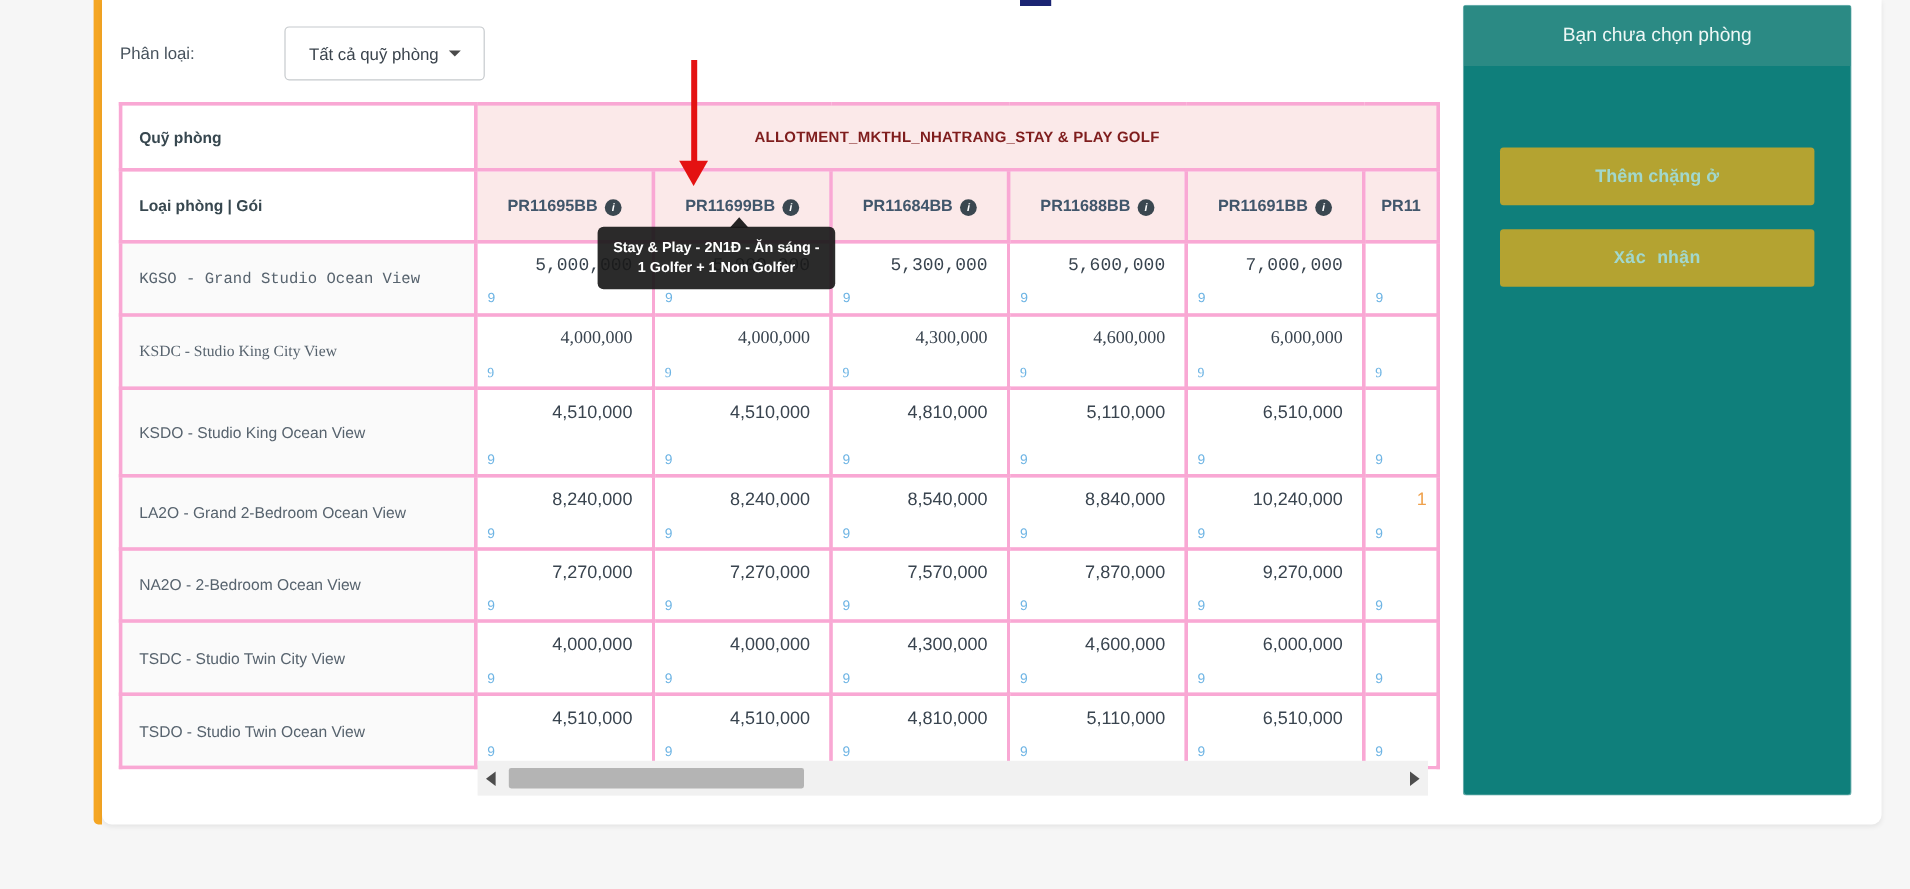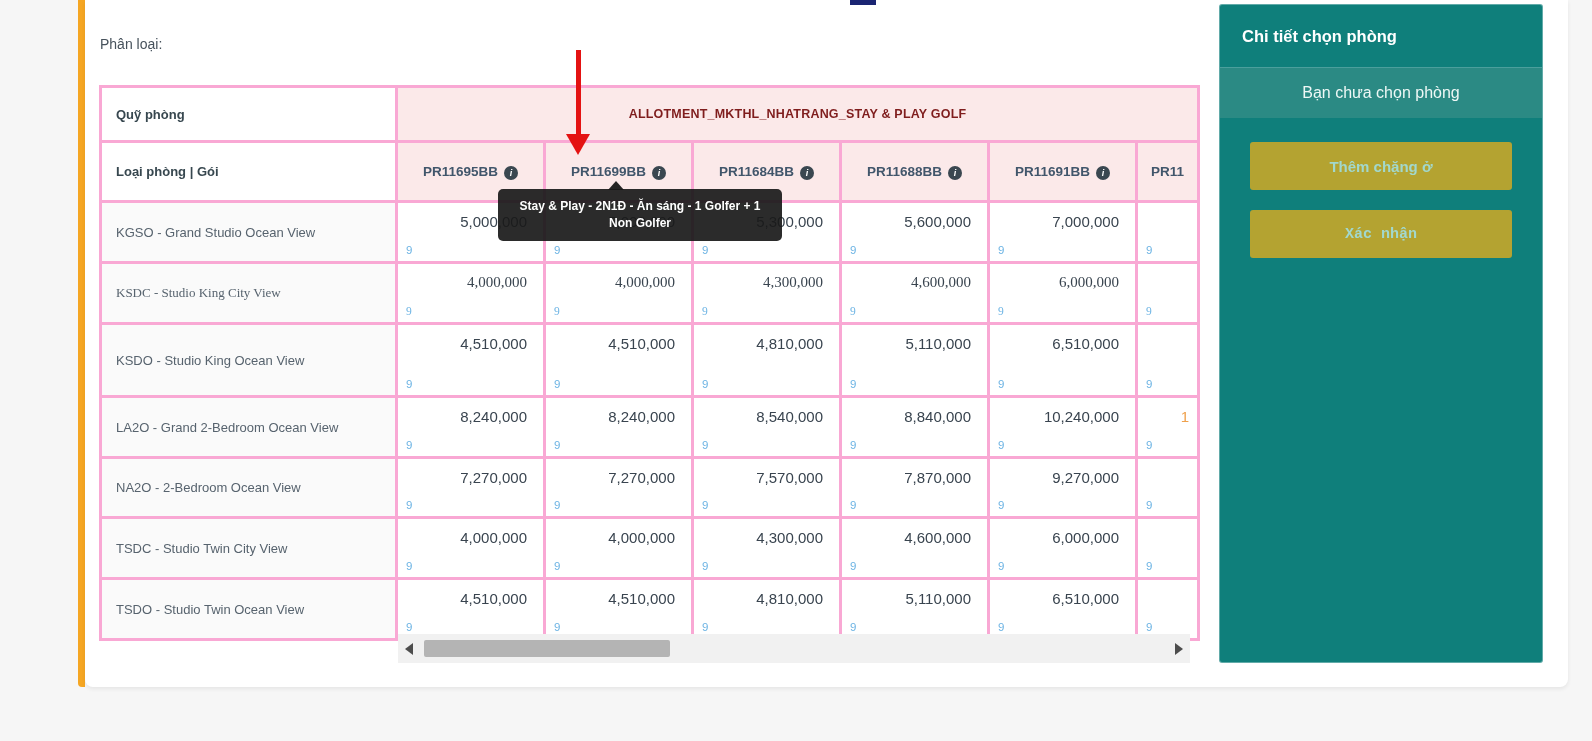--- a/index.html
+++ b/index.html
@@ -28,21 +28,21 @@
   .info-icon { display:inline-block; width:14px; height:14px; border-radius:50%; background:#3a4750; color:#fff;
                font-size:9px; line-height:14px; text-align:center; font-weight:bold; margin-left:6px; cursor:pointer; font-style:italic; }
   .room-cell { background:#fafafa; font-size:13px; color:#57636e; text-align:left; padding-left:14px; font-weight:normal; }
   .price-cell { position:relative; background:#fff; cursor:pointer; }
   .price-cell .price { position:absolute; top:10px; right:16px; font-size:15px; color:#39444f; }
   .price-cell .avail { position:absolute; bottom:5px; left:8px; font-size:11.5px; color:#6db4e4; }
   .price-cell.last-col { overflow:hidden; }
   .price-cell.last-col .price { color:#efa14c; right:8px; }
 
   
-  .tooltip { position:absolute; left:498px; top:189px; width:284px; min-height:52px; background:rgba(25,25,25,.92);
+  .tooltip { position:absolute; left:498px; top:189px; width:198px; min-height:52px; background:rgba(25,25,25,.92);
              border-radius:5px; color:#fff; font-size:12px; font-weight:600; text-align:center; padding:9px 12px; line-height:17px; z-index:5; }
   .tooltip-caret { position:absolute; left:608px; top:181px; width:0; height:0; z-index:5;
                    border-left:8px solid transparent; border-right:8px solid transparent; border-bottom:9px solid rgba(25,25,25,.95); }
 
   
   .arrow-shaft { position:absolute; left:576px; top:50px; width:5px; height:86px; background:#e41212; z-index:6; }
   .arrow-head { position:absolute; left:566px; top:134px; width:0; height:0; z-index:6;
                 border-left:12px solid transparent; border-right:12px solid transparent; border-top:21px solid #e41212; }
 
   
@@ -54,33 +54,37 @@
   .hs-thumb { position:absolute; left:26px; top:6px; width:246px; height:17px; background:#b4b4b4; border-radius:2px; cursor:grab; }
 
   
   .sidebar { position:absolute; left:1219px; top:4px; width:324px; height:659px; background:#0f7f7b;
              border:1px solid rgba(255,255,255,.35); border-radius:3px; }
   .sb-title { height:63px; display:flex; align-items:center; padding-left:22px; color:#fff; font-size:16.5px; font-weight:bold;
               border-bottom:1px solid rgba(255,255,255,.25); }
   .sb-band { height:50px; background:#2b8a84; color:#eef8f6; font-size:16px; display:flex; align-items:center; justify-content:center; }
   .sb-buttons { padding:24px 30px 0 30px; }
   .sb-btn { width:100%; height:48px; background:#b4a331; border:none; border-radius:3px; color:#a2d8cd;
-            font-family:"Liberation Sans", sans-serif; font-size:15px; font-weight:bold; cursor:pointer; display:block; }
+            font-family:"Liberation Sans", sans-serif; font-size:15px; font-weight:bold; cursor:pointer; display:block;margin-top:44px; }
   .sb-btn + .sb-btn { margin-top:20px;font-family:Liberation Mono, monospace; }
 </style>
 </head>
 <body>
 
 <div class="stage">
 
   <div class="accent-bar"></div>
   <div class="card"></div>
   <div class="tab-indicator"></div>
 
   <div class="filter-label">Phân loại:</div>
+  <div class="dropdown">
+    <span class="dd-text">Tất cả quỹ phòng</span>
+    <span class="dd-caret"></span>
+  </div>
 
   <table class="rate-table">
     <colgroup>
       <col style="width:296px">
       <col style="width:148px">
         <col style="width:148px">
         <col style="width:148px">
       <col style="width:148px">
         <col style="width:148px">
         <col style="width:62px">
@@ -94,21 +98,21 @@
         <th class="rowhdr-cell">Loại phòng | Gói</th>
       <th class="col-h"><span>PR11695BB</span><span class="info-icon">i</span></th>
           <th class="col-h"><span>PR11699BB</span><span class="info-icon">i</span></th>
           <th class="col-h"><span>PR11684BB</span><span class="info-icon">i</span></th>
           <th class="col-h"><span>PR11688BB</span><span class="info-icon">i</span></th>
           <th class="col-h"><span>PR11691BB</span><span class="info-icon">i</span></th>
           <th class="col-h"><span>PR11</span></th>
         </tr>
     </thead>
     <tbody id="rate-rows">
-        <tr style="height: 61px;">
+        <tr style="height: 61px; font-family: Liberation Mono, monospace;">
           <th class="room-cell">KGSO - Grand Studio Ocean View</th>
           <td class="price-cell">
             <span class="price">5,000,000</span>
             <span class="avail">9</span>
           </td>
           <td class="price-cell">
             <span class="price">5,000,000</span>
             <span class="avail">9</span>
           </td>
           <td class="price-cell">
@@ -303,21 +307,20 @@
       </span>
   </div>
 
   <div class="tooltip-caret"></div>
   <div class="tooltip">Stay &amp; Play - 2N1Đ - Ăn sáng - 1 Golfer + 1 Non Golfer</div>
 
   <div class="arrow-shaft"></div>
   <div class="arrow-head"></div>
 
   <div class="sidebar">
-    <div class="sb-title">Chi tiết chọn phòng</div>
     <div class="sb-band">Bạn chưa chọn phòng</div>
     <div class="sb-buttons">
       <button class="sb-btn">Thêm chặng ở</button>
       <button class="sb-btn">Xác nhận</button>
     </div>
   </div>
 
 </div>
 
 </body></html>

